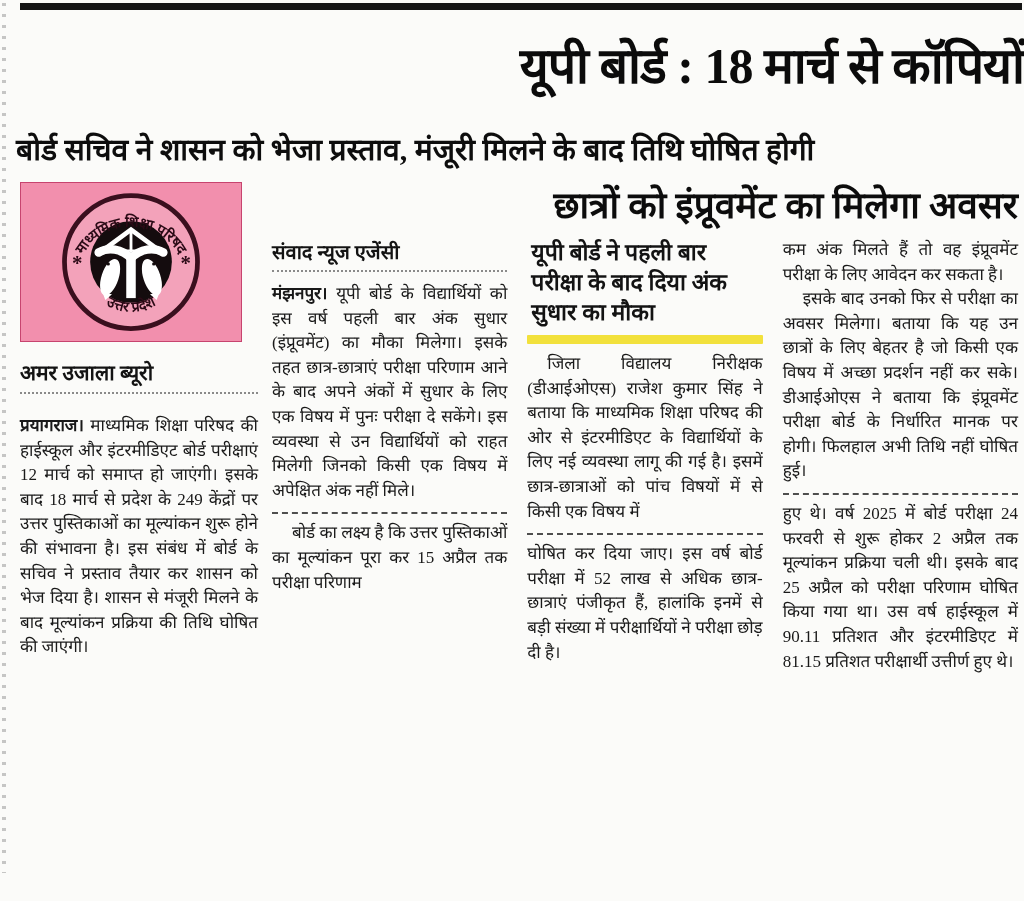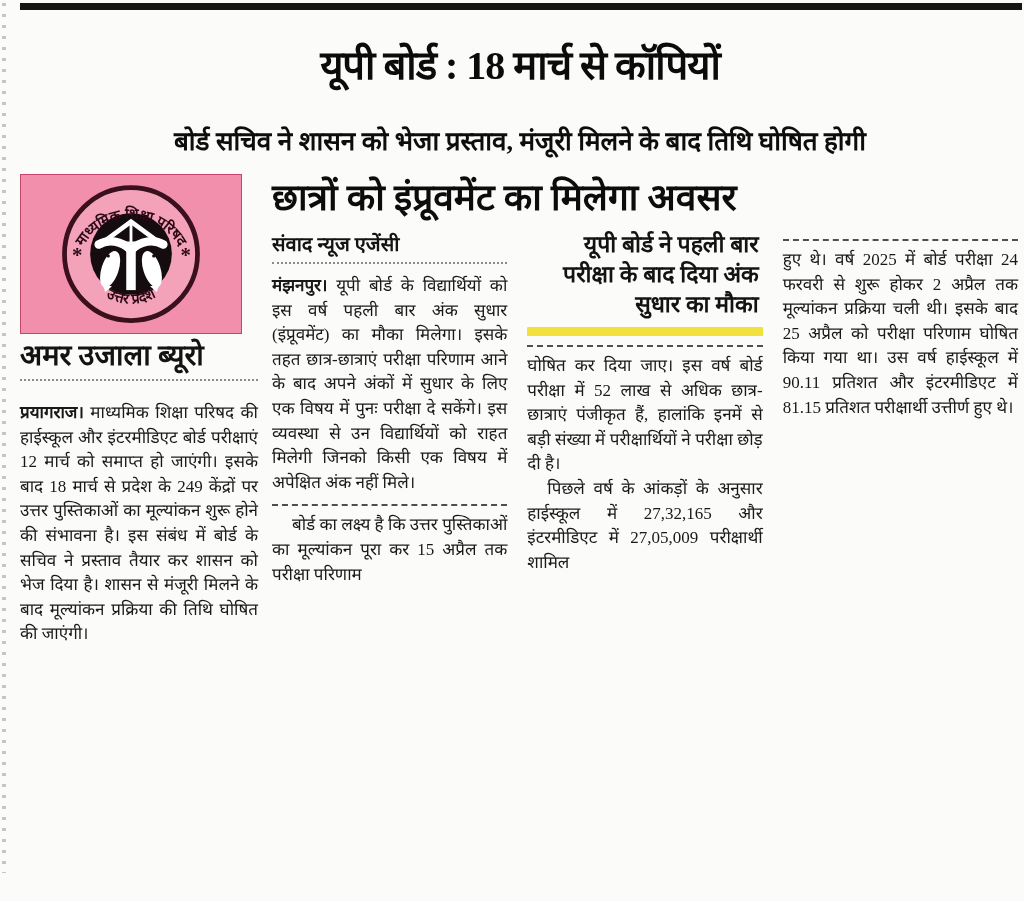--- a/index.html
+++ b/index.html
@@ -11,55 +11,55 @@
   
   .left-strip {
     position: absolute; left: 2px; top: 0; width: 4px; height: 870px;
     background: repeating-linear-gradient(180deg, #9a9a9a 0 3px, transparent 3px 11px);
     opacity: .55;
   }
 
   .top-rule { margin: 3px 0 0 4px; height: 7px; background: #151515; width: 1002px; }
 
   .headline {
-    text-align: center; font-weight: 800; color: #0b0b0b;
-    font-size: 40px; line-height: 96px; letter-spacing: -1px;
+    text-align: right; font-weight: 800; color: #0b0b0b;
+    font-size: 50px; line-height: 96px; letter-spacing: -1px;
     padding-top: 8px;
   }
   .subhead {
-    text-align: center; font-weight: 700; font-size: 26px; line-height: 40px;
-    color: #0d0d0d; margin-top: 8px;
+    font-weight: 700; font-size: 30px; line-height: 40px;
+    color: #0d0d0d; margin-top: 16px;
   }
 
   .body-row { display: flex; margin-top: 12px; padding: 0 6px 0 4px; gap: 14px; }
 
   
   .col1 { width: 238px; flex: 0 0 238px; }
   .logo-box { width: 222px; height: 160px; background: #f28fad; border: 1px solid #c7446f;
               display: flex; align-items: center; justify-content: center; }
-  .byline { font-weight: 700; font-size: 29px; margin-top: 0; }
+  .byline { font-weight: 700; font-size: 21px; margin-top: 16px; }
   .dotted-rule { border-bottom: 2px dotted #8a8a8a; margin-top: 6px; }
   .dashed-sep { border-top: 2px dashed #4e4e4e; margin: 9px 0 7px 0; }
 
   .bodytext { font-size: 17px; line-height: 24.6px; text-align: justify; color: #191919; }
   .bodytext p { text-align: justify; }
   .indent { text-indent: 20px; }
   .lead { font-weight: 700; }
   .col1 .bodytext { margin-top: 20px; }
 
   
   .right-region { flex: 1 1 auto; }
-  .headline2 { text-align: left; font-weight: 800; font-size: 37px; line-height: 48px; color: #0c0c0c; }
+  .headline2 { text-align: right; font-weight: 800; font-size: 37px; line-height: 48px; color: #0c0c0c; }
   .cols3 { display: flex; gap: 20px; margin-top: 8px; }
   .ncol { flex: 1 1 0; }
 
   .agency { font-weight: 700; font-size: 20px; }
   .col2 .dotted-rule { margin: 5px 0 10px 0; }
 
-  .highlight-box { text-align: right; font-weight: 700; font-size: 23px; line-height: 30px; padding: 0 4px; }
+  .highlight-box { text-align: left; font-weight: 700; font-size: 23px; line-height: 30px; padding: 0 4px; }
   .yellow-bar { height: 9px; background: #f2e13c; margin: 7px 0 8px 0; border-radius: 1px; }
 
   
   .logo-svg text { font-family: "Liberation Serif", "DejaVu Serif", serif; }
 </style>
 </head>
 <body>
 
 <div class="page">
   <div class="left-strip"></div>
@@ -133,28 +133,30 @@
             <p><span class="lead">मंझनपुर।</span><span> यूपी बोर्ड के विद्यार्थियों को इस वर्ष पहली बार अंक सुधार (इंप्रूवमेंट) का मौका मिलेगा। इसके तहत छात्र-छात्राएं परीक्षा परिणाम आने के बाद अपने अंकों में सुधार के लिए एक विषय में पुनः परीक्षा दे सकेंगे। इस व्यवस्था से उन विद्यार्थियों को राहत मिलेगी जिनको किसी एक विषय में अपेक्षित अंक नहीं मिले।</span></p>
             <div class="dashed-sep"></div>
             <p class="indent">बोर्ड का लक्ष्य है कि उत्तर पुस्तिकाओं का मूल्यांकन पूरा कर 15 अप्रैल तक परीक्षा परिणाम</p>
           </div>
         </div>
 
         <div class="ncol col3">
           <div class="highlight-box">यूपी बोर्ड ने पहली बार परीक्षा के बाद दिया अंक सुधार का मौका</div>
           <div class="yellow-bar"></div>
           <div class="bodytext">
+            <p class="indent">जिला विद्यालय निरीक्षक (डीआईओएस) राजेश कुमार सिंह ने बताया कि माध्यमिक शिक्षा परिषद की ओर से इंटरमीडिएट के विद्यार्थियों के लिए नई व्यवस्था लागू की गई है। इसमें छात्र-छात्राओं को पांच विषयों में से किसी एक विषय में</p>
             <div class="dashed-sep"></div>
             <p>घोषित कर दिया जाए। इस वर्ष बोर्ड परीक्षा में 52 लाख से अधिक छात्र-छात्राएं पंजीकृत हैं, हालांकि इनमें से बड़ी संख्या में परीक्षार्थियों ने परीक्षा छोड़ दी है।</p>
-            <p class="indent">पिछले वर्ष के आंकड़ों के अनुसार हाईस्कूल में 27,32,165 और इंटरमीडिएट में 27,05,009 परीक्षार्थी शामिल</p>
           </div>
         </div>
 
         <div class="ncol col4">
           <div class="bodytext">
+            <p>कम अंक मिलते हैं तो वह इंप्रूवमेंट परीक्षा के लिए आवेदन कर सकता है।</p>
+            <p class="indent">इसके बाद उनको फिर से परीक्षा का अवसर मिलेगा। बताया कि यह उन छात्रों के लिए बेहतर है जो किसी एक विषय में अच्छा प्रदर्शन नहीं कर सके। डीआईओएस ने बताया कि इंप्रूवमेंट परीक्षा बोर्ड के निर्धारित मानक पर होगी। फिलहाल अभी तिथि नहीं घोषित हुई।</p>
             <div class="dashed-sep"></div>
             <p>हुए थे। वर्ष 2025 में बोर्ड परीक्षा 24 फरवरी से शुरू होकर 2 अप्रैल तक मूल्यांकन प्रक्रिया चली थी। इसके बाद 25 अप्रैल को परीक्षा परिणाम घोषित किया गया था। उस वर्ष हाईस्कूल में 90.11 प्रतिशत और इंटरमीडिएट में 81.15 प्रतिशत परीक्षार्थी उत्तीर्ण हुए थे।</p>
           </div>
         </div>
 
       </div>
     </div>
 
   </div>
 </div>

